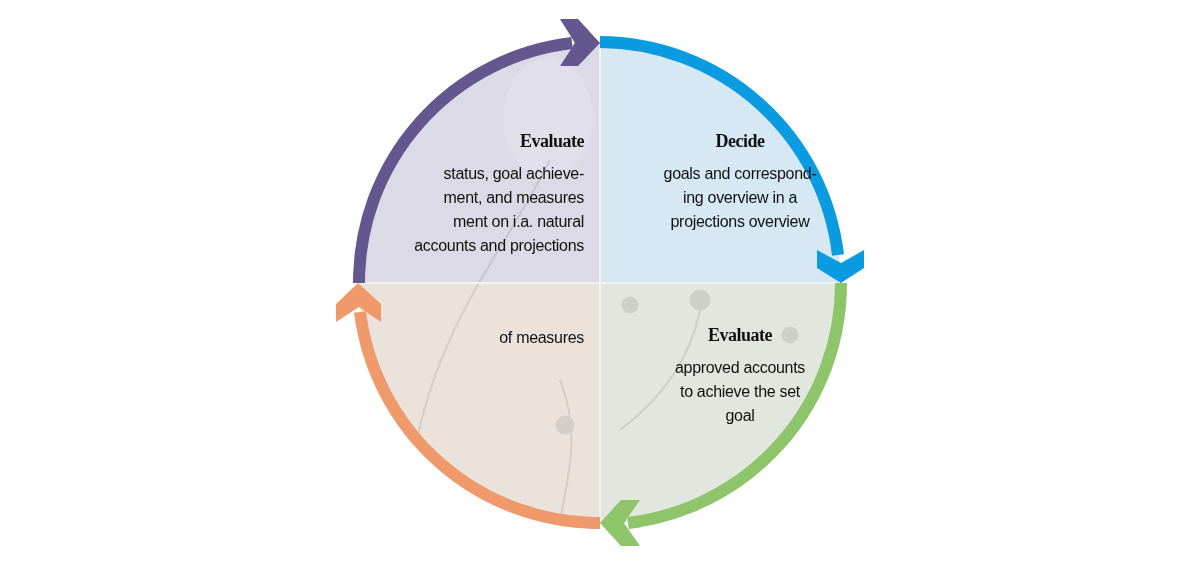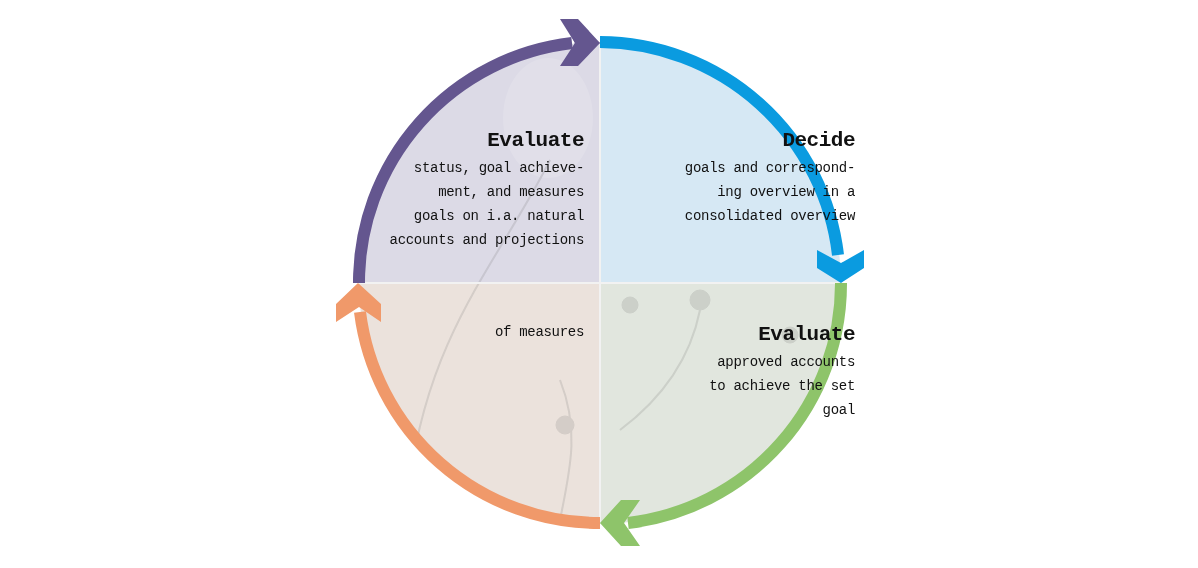--- a/index.html
+++ b/index.html
@@ -1,22 +1,22 @@
 <!DOCTYPE html>
 <html><head>
 <meta charset="utf-8">
 <style>
   html, body { margin:0; padding:0; background:#ffffff; }
   body { width:1198px; height:568px; position:relative; overflow:hidden; font-family:"DejaVu Sans", sans-serif; }
   #diagram { position:absolute; left:0; top:0; width:1198px; height:568px; }
   .label { position:absolute; color:#111; }
-  .title { font-family:Liberation Mono, monospace; font-weight:bold; font-size:21px; line-height:30px; letter-spacing:-0.5px; }
-  .desc { font-family:Liberation Mono, monospace; font-size:14px; line-height:24px; letter-spacing:-0.3px; }
+  .title { font-family:Liberation Serif, serif; font-weight:bold; font-size:18px; line-height:30px; letter-spacing:-0.5px; }
+  .desc { font-family:Liberation Sans, sans-serif; font-size:16px; line-height:24px; margin-top:6px; letter-spacing:-0.3px; }
   .right { text-align:right; }
-  .left { text-align:right; }
+  .left { text-align:center; }
 </style>
 </head>
 <body>
 
 <svg id="diagram" width="1198" height="568" viewBox="0 0 1198 568">
   <defs>
     <clipPath id="circ">
         <circle cx="600" cy="283" r="241"></circle>
       </clipPath>
   </defs>
@@ -61,31 +61,31 @@
     <path d="M 600 523 A 241 241 0 0 1 360 312" fill="none" stroke="#f0996a" stroke-width="12"></path>
     <polygon points="336,322 336,304 358,283 381,304 381,322 359,307" fill="#f0996a"></polygon>
   </g>
 </svg>
 
 <div class="label right" style="left:360px; top:126px; width:224px;">
   <div class="title">Evaluate</div>
   <div class="desc">
     <div>status, goal achieve-</div>
     <div>ment, and measures</div>
-    <div>goals on i.a. natural</div>
+    <div>ment on i.a. natural</div>
     <div>accounts and projections</div>
   </div>
 </div>
 
 <div class="label left" style="left:625px; top:126px; width:230px;">
   <div class="title">Decide</div>
   <div class="desc">
     <div>goals and correspond-</div>
     <div>ing overview in a</div>
-    <div>consolidated overview</div>
+    <div>projections overview</div>
   </div>
 </div>
 
 <div class="label right" style="left:360px; top:320px; width:224px;">
   <div class="desc">
     <div>of measures</div>
   </div>
 </div>
 
 <div class="label left" style="left:625px; top:320px; width:230px;">

